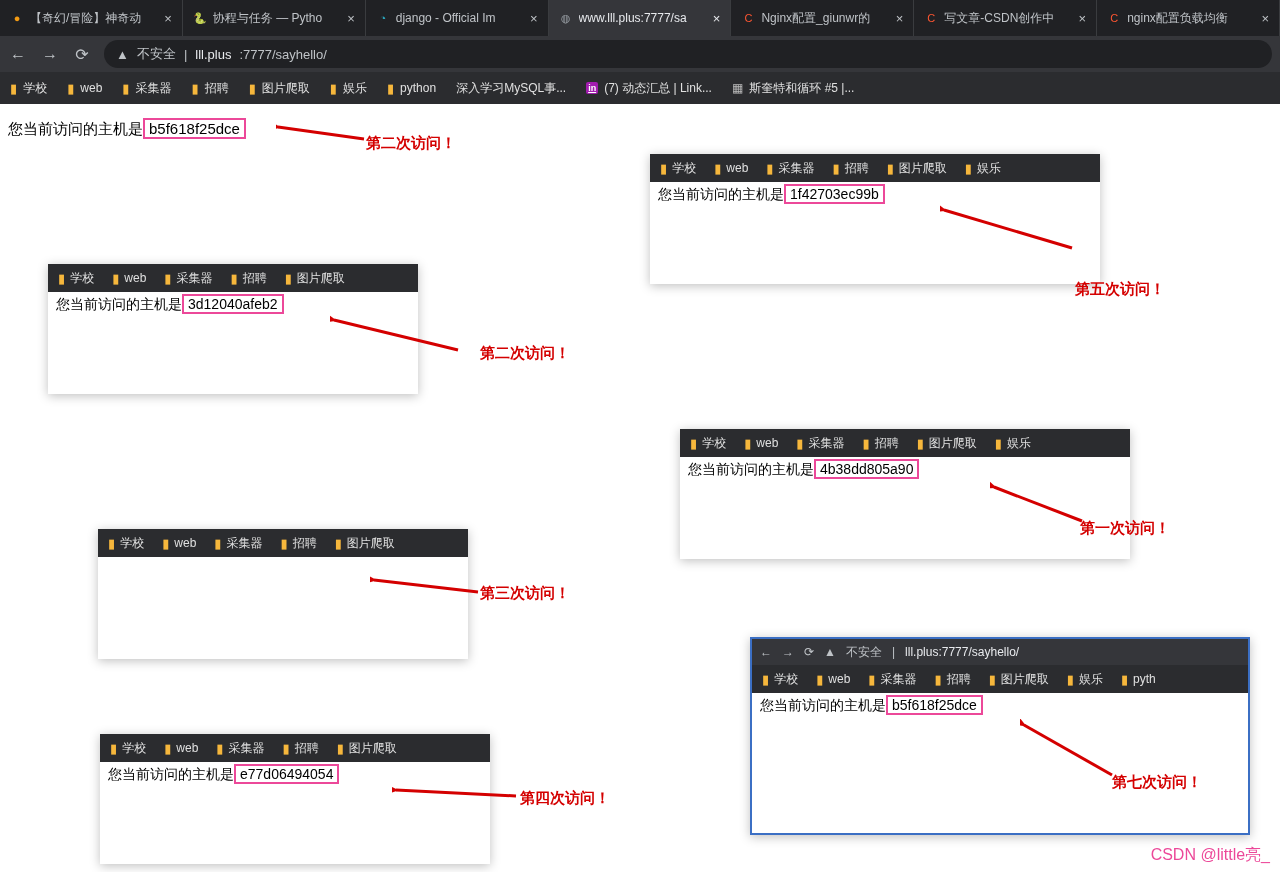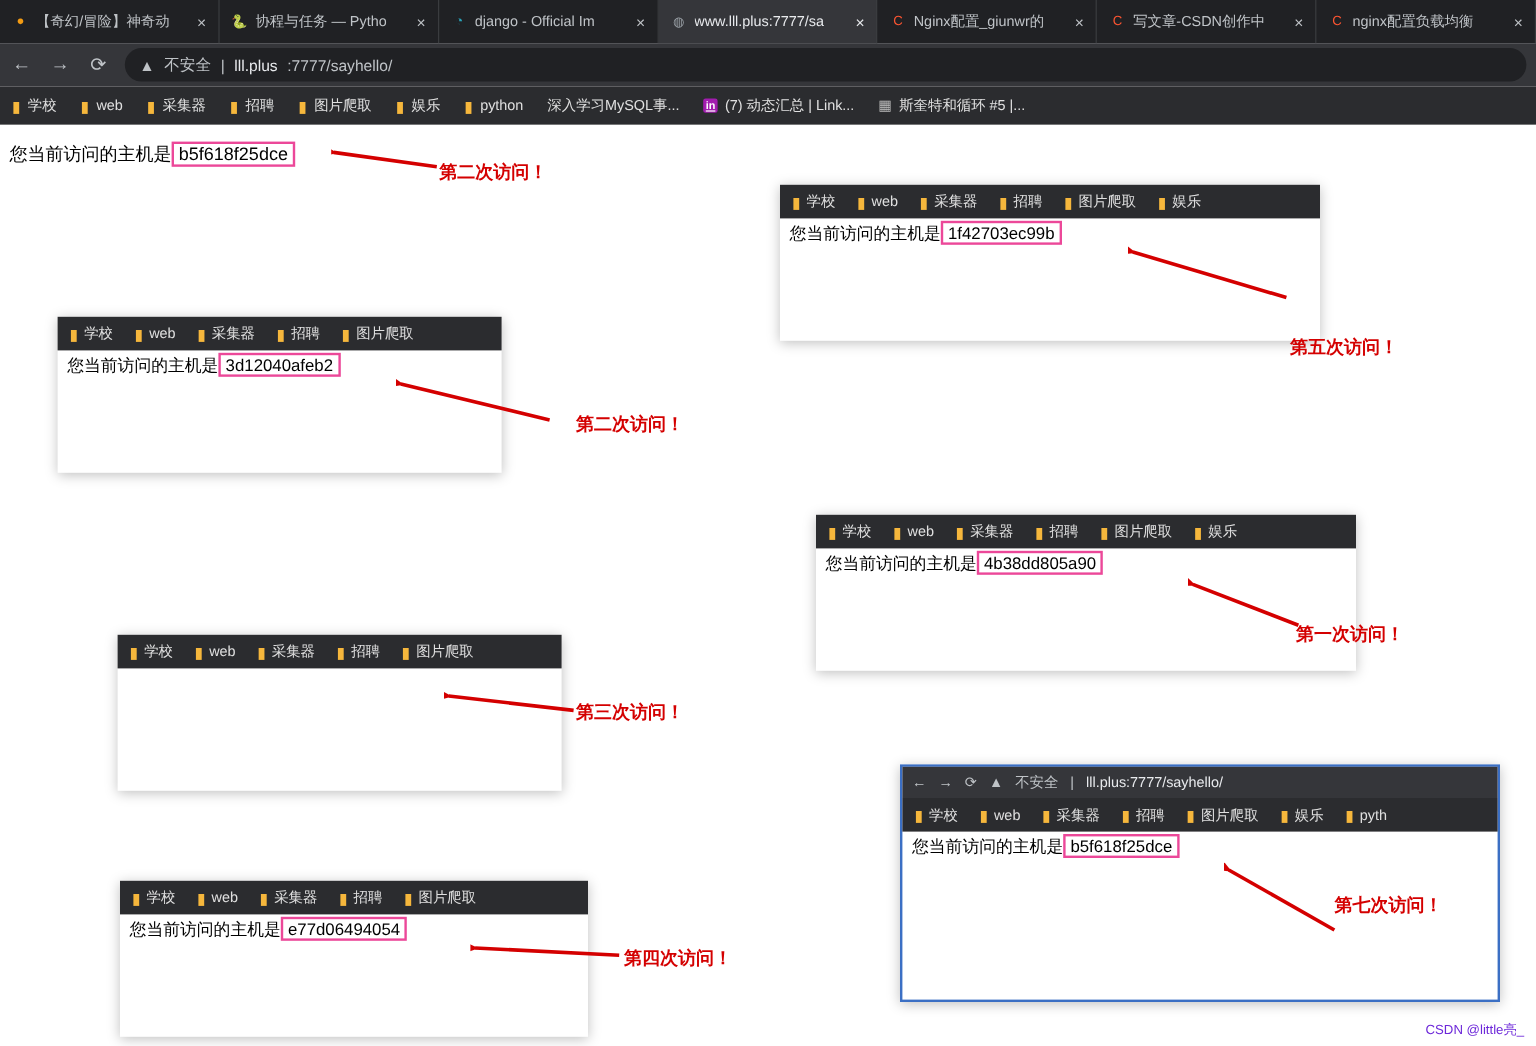--- a/index.html
+++ b/index.html
@@ -21,21 +21,21 @@
   .maintext { position: absolute; left: 8px; top: 14px; font-size: 15px; }
   .hostbox { border: 2px solid #ec4899; padding: 0 4px; display: inline-block; }
   .snap { position: absolute; background: #fff; box-shadow: 0 2px 10px rgba(0,0,0,.25); }
   .snap .sbm { display: flex; align-items: center; height: 28px; background: #2b2c2f; padding: 0 10px; gap: 18px; color: #e0e0e0; font-size: 12px; }
   .snap .sbm .bk { gap: 5px; }
   .snap .ln { padding: 2px 8px; font-size: 14px; white-space: nowrap; }
   .snap7 { border: 2px solid #3b6fc4; }
   .snap7 .nav2 { display: flex; align-items: center; height: 26px; background: #35363a; color: #bfc3c7; font-size: 12px; padding: 0 8px; gap: 10px; overflow: hidden; white-space: nowrap; }
   .annot { position: absolute; color: #d40000; font-weight: bold; font-size: 15px; white-space: nowrap; }
   .arrow { position: absolute; pointer-events: none; }
-  .watermark { position: absolute; right: 10px; bottom: 6px; color: #6d28d9; font-size: 11px; }
+  .watermark { position: absolute; right: 10px; bottom: 6px; color: #ec4899; font-size: 16px; }
 </style>
 </head>
 <body>
 
 <div class="tabstrip" id="tabstrip">
     <div class="tab">
       <span class="ico" style="color:#f39b13">●</span>
       <span class="ttl">【奇幻/冒险】神奇动</span>
       <span class="x">×</span>
     </div>
@@ -321,21 +321,21 @@
       <span>您当前访问的主机是</span><span class="hostbox">b5f618f25dce</span>
     </div>
   </div>
 
   <div class="annot" style="left:366px; top:30px;">第二次访问！</div>
   <div class="annot" style="left:460px; top:240px;margin-left:20px;">第二次访问！</div>
   <div class="annot" style="left:480px; top:480px;">第三次访问！</div>
   <div class="annot" style="left:520px; top:685px;">第四次访问！</div>
   <div class="annot" style="left:1075px; top:140px;margin-top:36px;">第五次访问！</div>
   <div class="annot" style="left:1080px; top:415px;">第一次访问！</div>
-  <div class="annot" style="left:1112px; top:641px;text-align:center;">第七次访问！</div>
+  <div class="annot" style="left:1112px; top:669px;text-align:center;">第七次访问！</div>
 
   <svg class="arrow" style="left:276px; top:19px; width:90px; height:20px;">
       <defs>
         <marker id="ah" markerWidth="10" markerHeight="8" refX="1" refY="4" orient="auto">
           <polygon points="10 0, 0 4, 10 8" fill="#d40000"></polygon>
         </marker>
       </defs>
       <line x1="88" y1="16" x2="2" y2="4" stroke="#d40000" stroke-width="3" marker-end="url(#ah)"></line>
     </svg>
   <svg class="arrow" style="left:330px; top:210px; width:130px; height:40px;">

